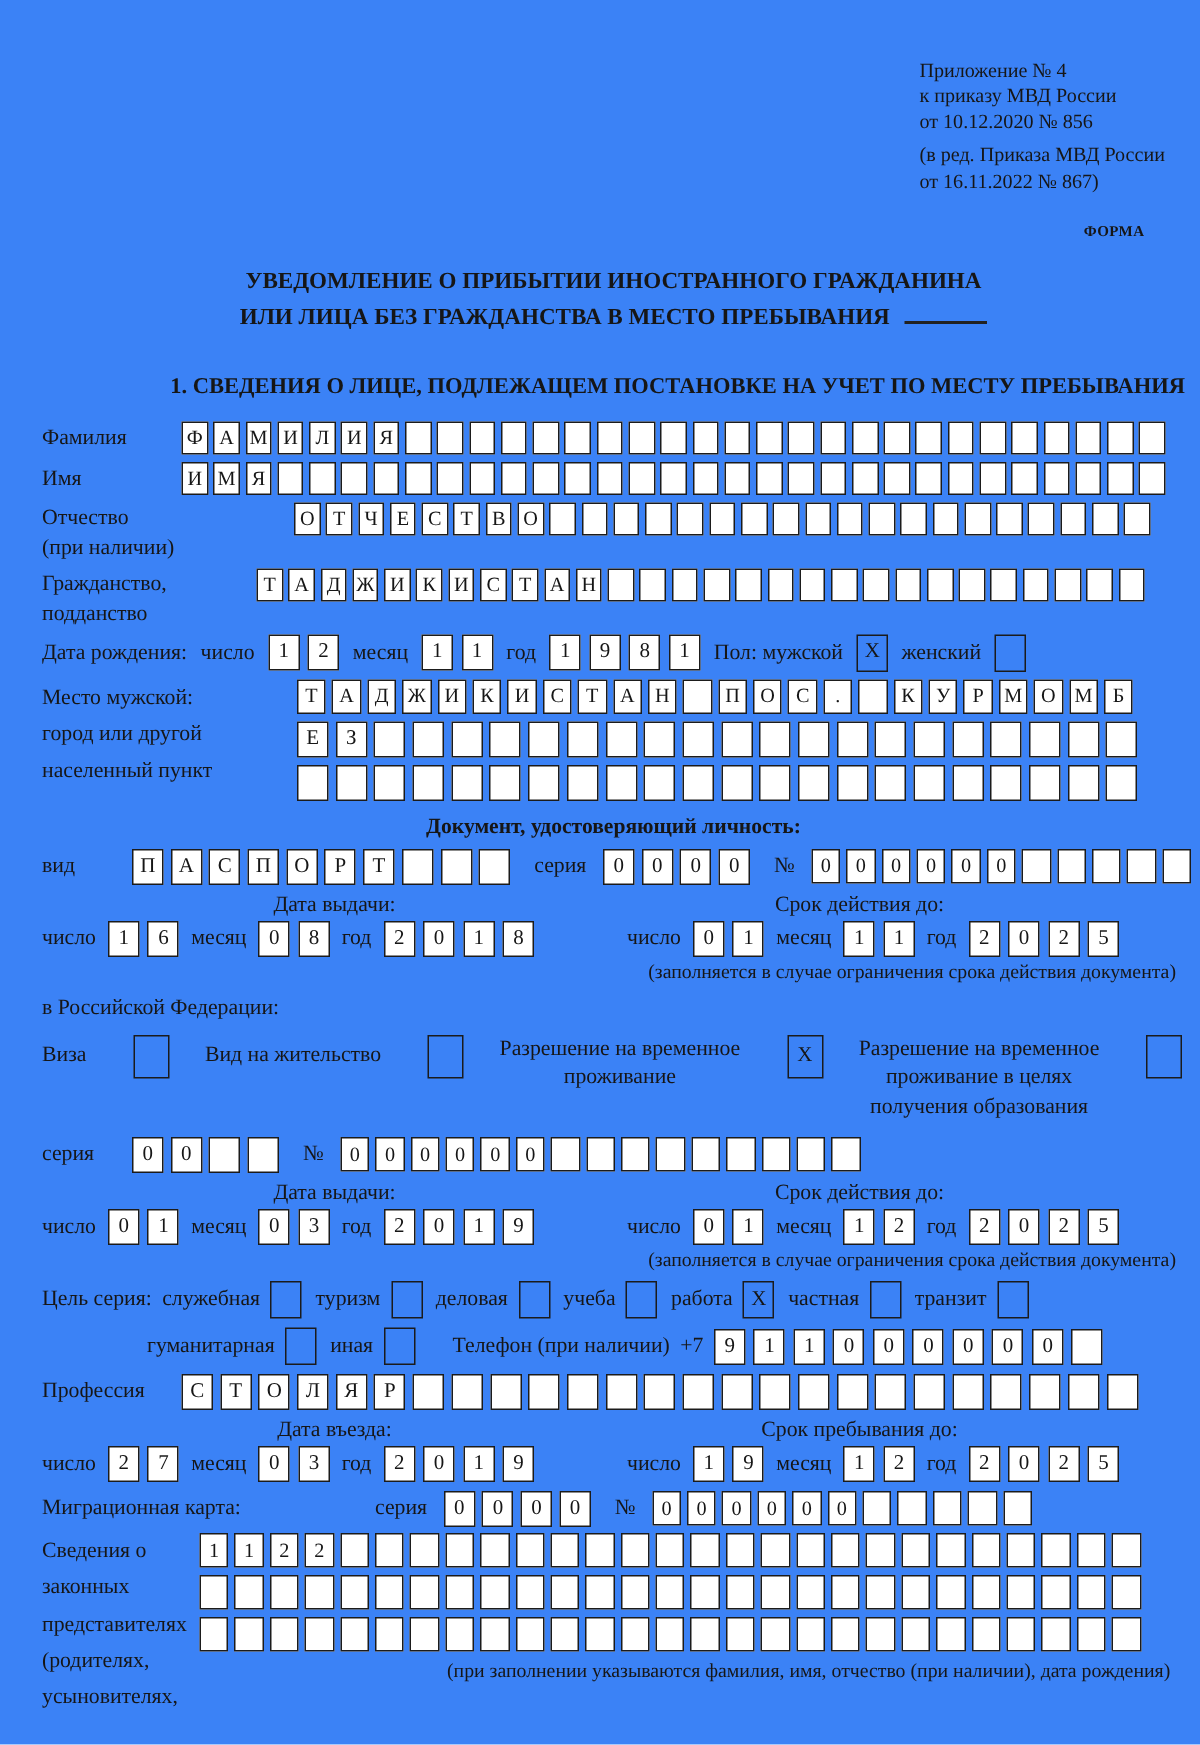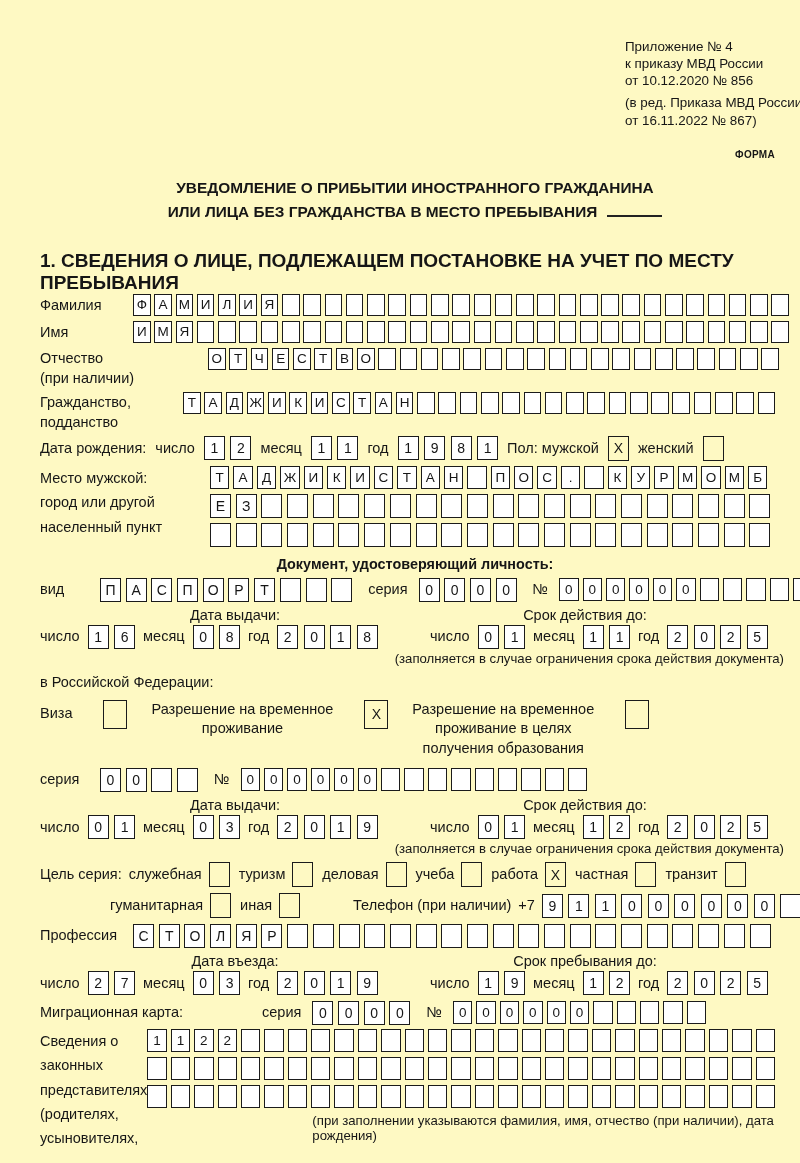--- a/index.html
+++ b/index.html
@@ -1,29 +1,29 @@
 <!DOCTYPE html>
 <html><head>
 <meta charset="utf-8">
 <style>
   html,body{margin:0;padding:0;background:#fff;}
   .page{
     position:relative;width:800px;height:1163px;box-sizing:border-box;
-    padding:38px 10px 0 40px;background:#fef9c3;overflow:hidden;
-    font-family:Liberation Sans, sans-serif;color:#161616;font-size:14.5px;
+    padding:38px 10px 0 28px;background:#3b82f6;overflow:hidden;
+    font-family:Liberation Serif, serif;color:#161616;font-size:14.5px;
   }
   
   .hdr{margin-left:585px;width:178px;font-size:13.4px;line-height:1.28;}
   .hdr-sub{margin-top:5px;}
   .forma{margin-left:585px;width:178px;text-align:right;padding-right:28px;box-sizing:border-box;
          font-weight:bold;font-size:10px;margin-top:20px;letter-spacing:.3px;}
   
   .title{text-align:center;font-weight:bold;font-size:15.4px;margin-top:16px;line-height:1.55;}
   .t-underline{display:inline-block;width:55px;border-bottom:2px solid #222;margin-left:10px;}
-  .sec-head{text-align:left;font-weight:bold;font-size:19px;margin-top:26px;}
+  .sec-head{text-align:right;font-weight:bold;font-size:15px;margin-top:26px;margin-bottom:14px;}
   
   .row{display:flex;align-items:flex-start;margin-bottom:4px;}
   .lbl{line-height:23px;white-space:nowrap;}
   .two{line-height:20px;}
   .w93{flex:0 0 93px;} .w168{flex:0 0 168px;} .w143{flex:0 0 143px;}
   .w60{flex:0 0 60px;} .w170{flex:0 0 170px;} .w105{flex:0 0 105px;} .w220{flex:0 0 222px;}
   
   .cells{display:flex;flex-wrap:nowrap;}
   .cell{box-sizing:border-box;border:1.6px solid #1b1b1b;display:flex;align-items:center;
         justify-content:center;background:#fff;}
@@ -58,21 +58,21 @@
   .permits{display:flex;align-items:flex-start;margin:7px 0 10px;}
   .pitem{display:flex;align-items:flex-start;gap:21px;}
   .pitem .lbl{margin-right:10px;line-height:27px;}
   .pitem + .pitem{margin-left:24px;}
   .ctr{text-align:center;line-height:19.5px;margin-right:10px;}
   
   .purp{display:flex;align-items:center;margin-bottom:6px;}
   .purp .lbl{margin-right:7px;}
   .purp .chk{margin-right:9px;}
   .ind70{margin-left:70px;}
-  .ml28{margin-left:44px;margin-right:22px;text-align:center;}
+  .ml28{margin-left:16px;margin-right:22px;text-align:center;}
   
   .rep-labels{line-height:24.3px;}
   .rep-rows .cells{margin-bottom:5px;}
   .bottom-note{margin-left:165px;font-size:13.2px;margin-top:2px;}
 </style>
 </head>
 <body>
 
 <div class="page">
 
@@ -438,20 +438,24 @@
   <div class="note-right">(заполняется в случае ограничения срока действия документа)</div>
 
   <div class="intro">в Российской Федерации:</div>
 
   <div class="permits">
     <div class="pitem">
       <span class="lbl">Виза</span>
       <span class="chk big"></span>
     </div>
     <div class="pitem">
+      <span class="lbl">Вид на жительство</span>
+      <span class="chk big"></span>
+    </div>
+    <div class="pitem">
       <span class="ctr">
         <div>Разрешение на временное</div>
         <div>проживание</div>
       </span>
       <span class="chk big">X</span>
     </div>
     <div class="pitem">
       <span class="ctr">
         <div>Разрешение на временное</div>
         <div>проживание в целях</div>

